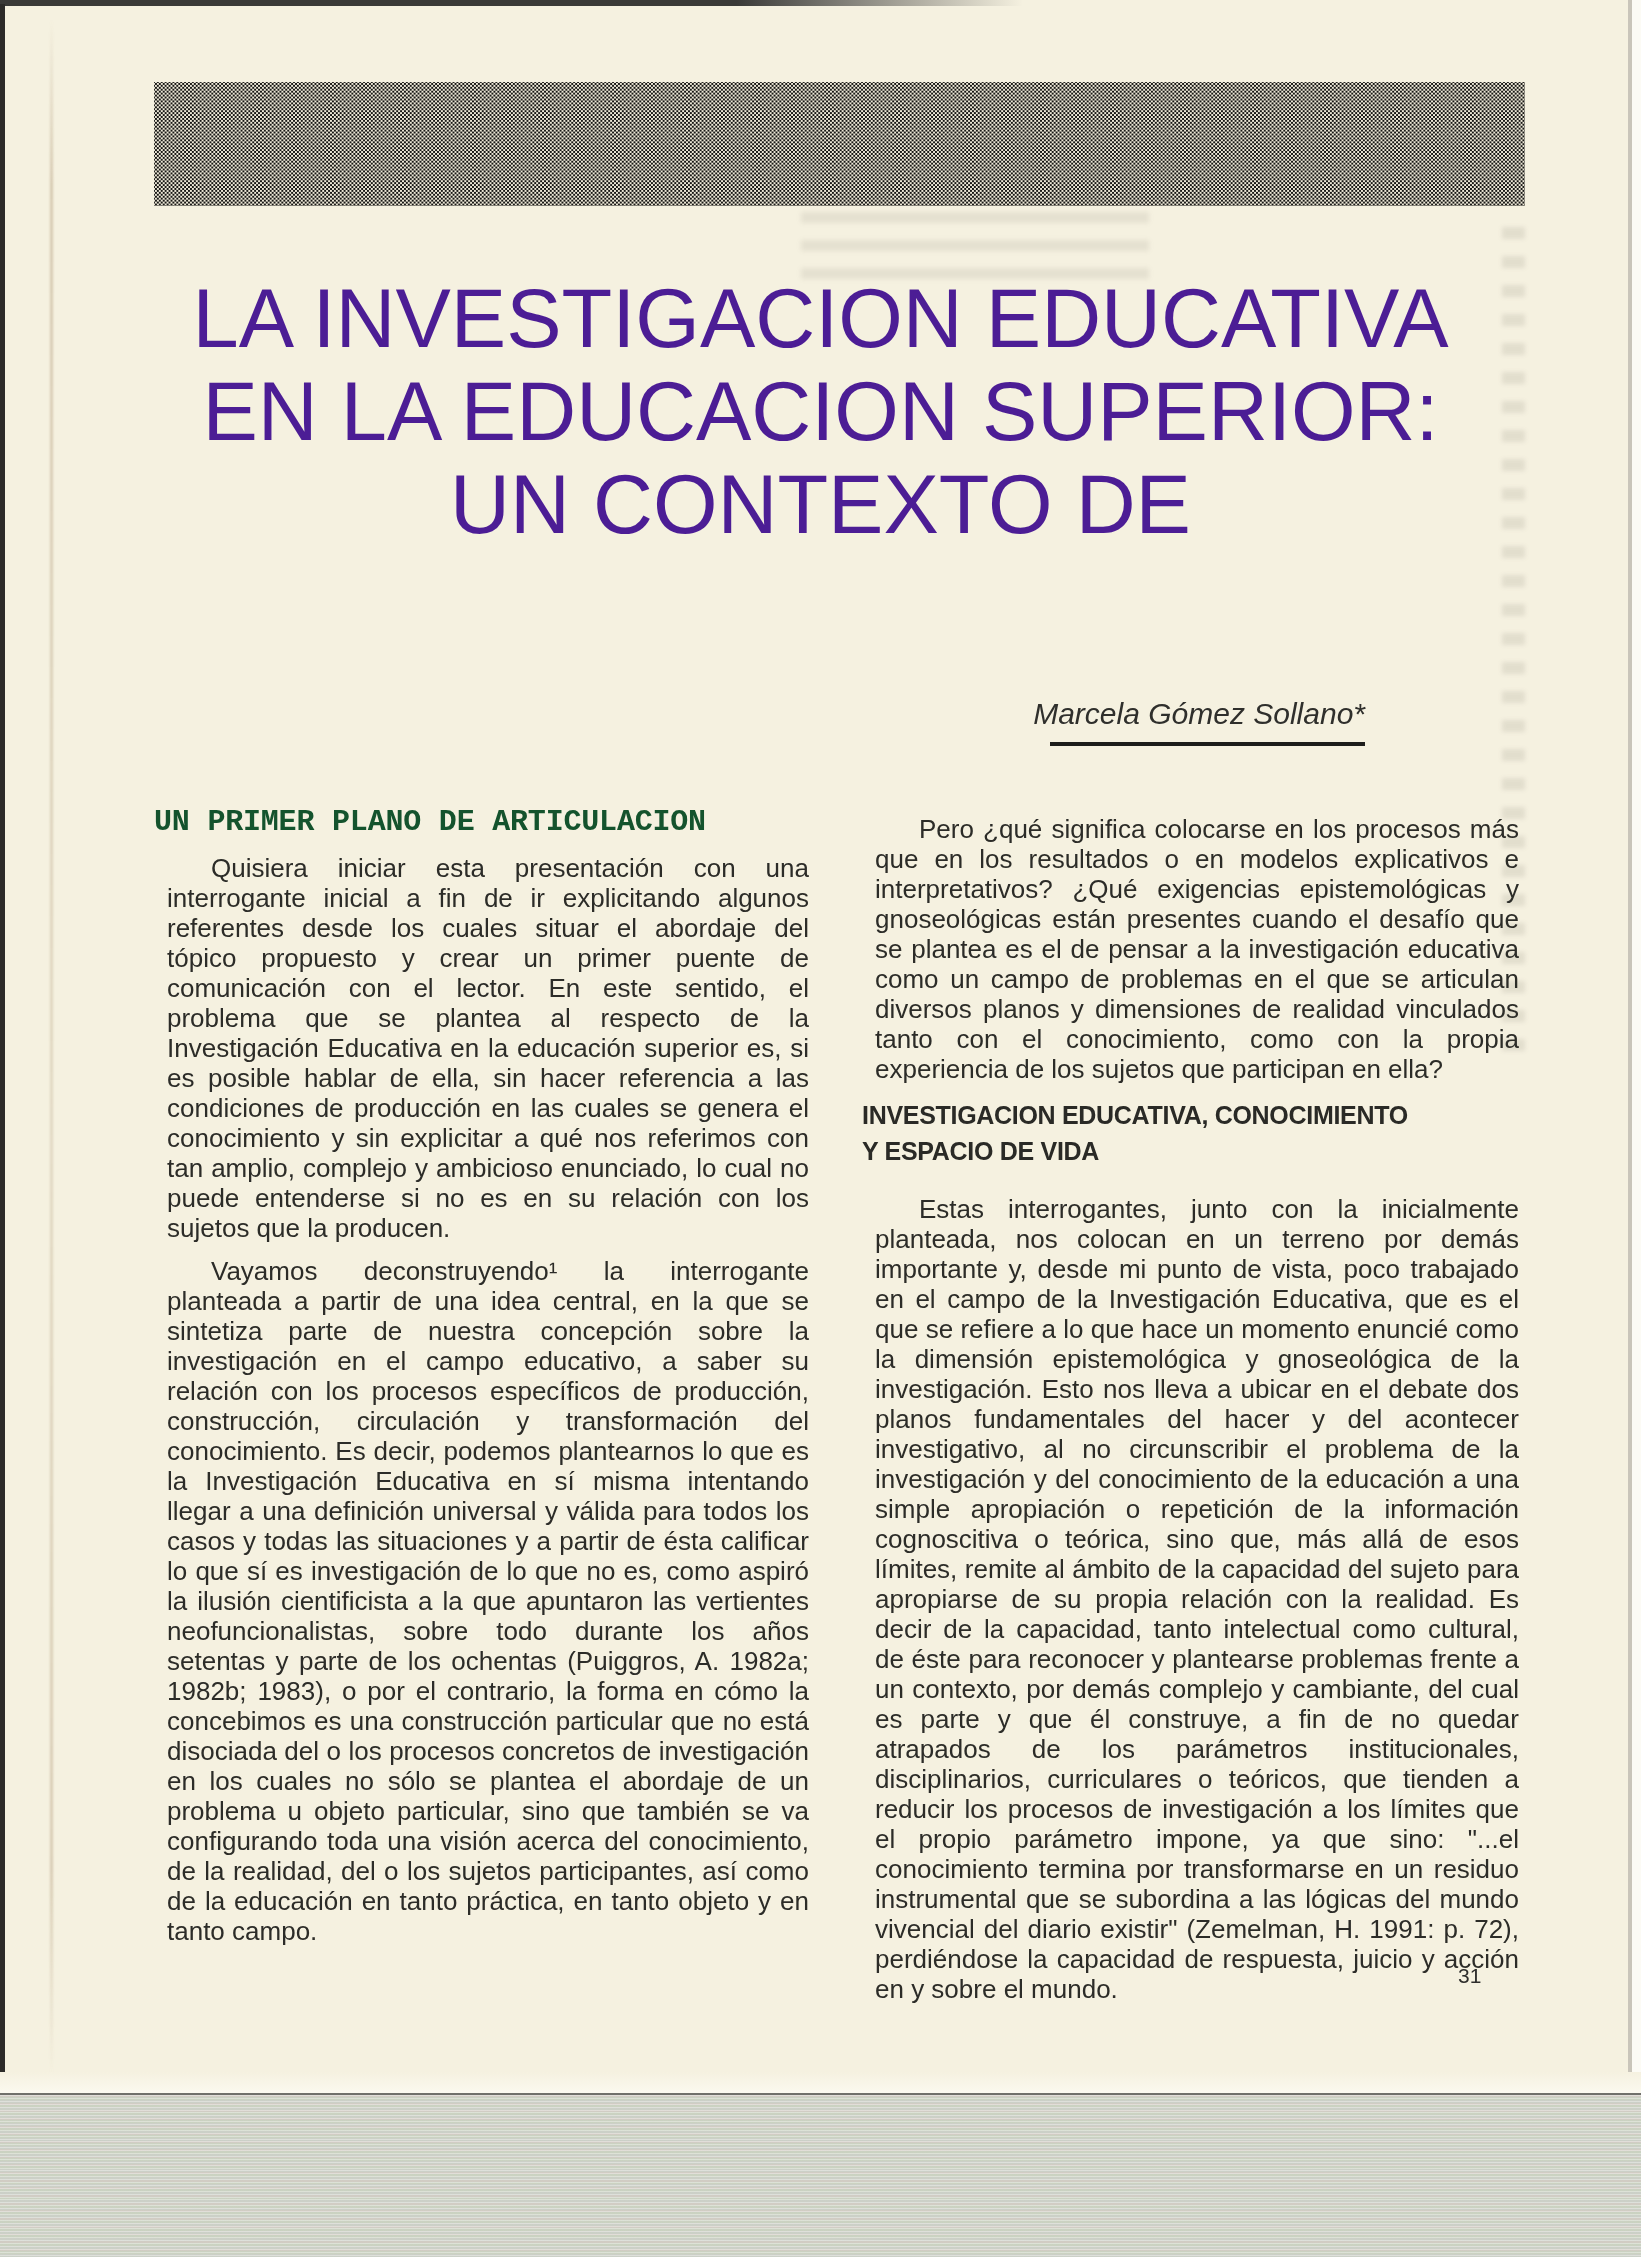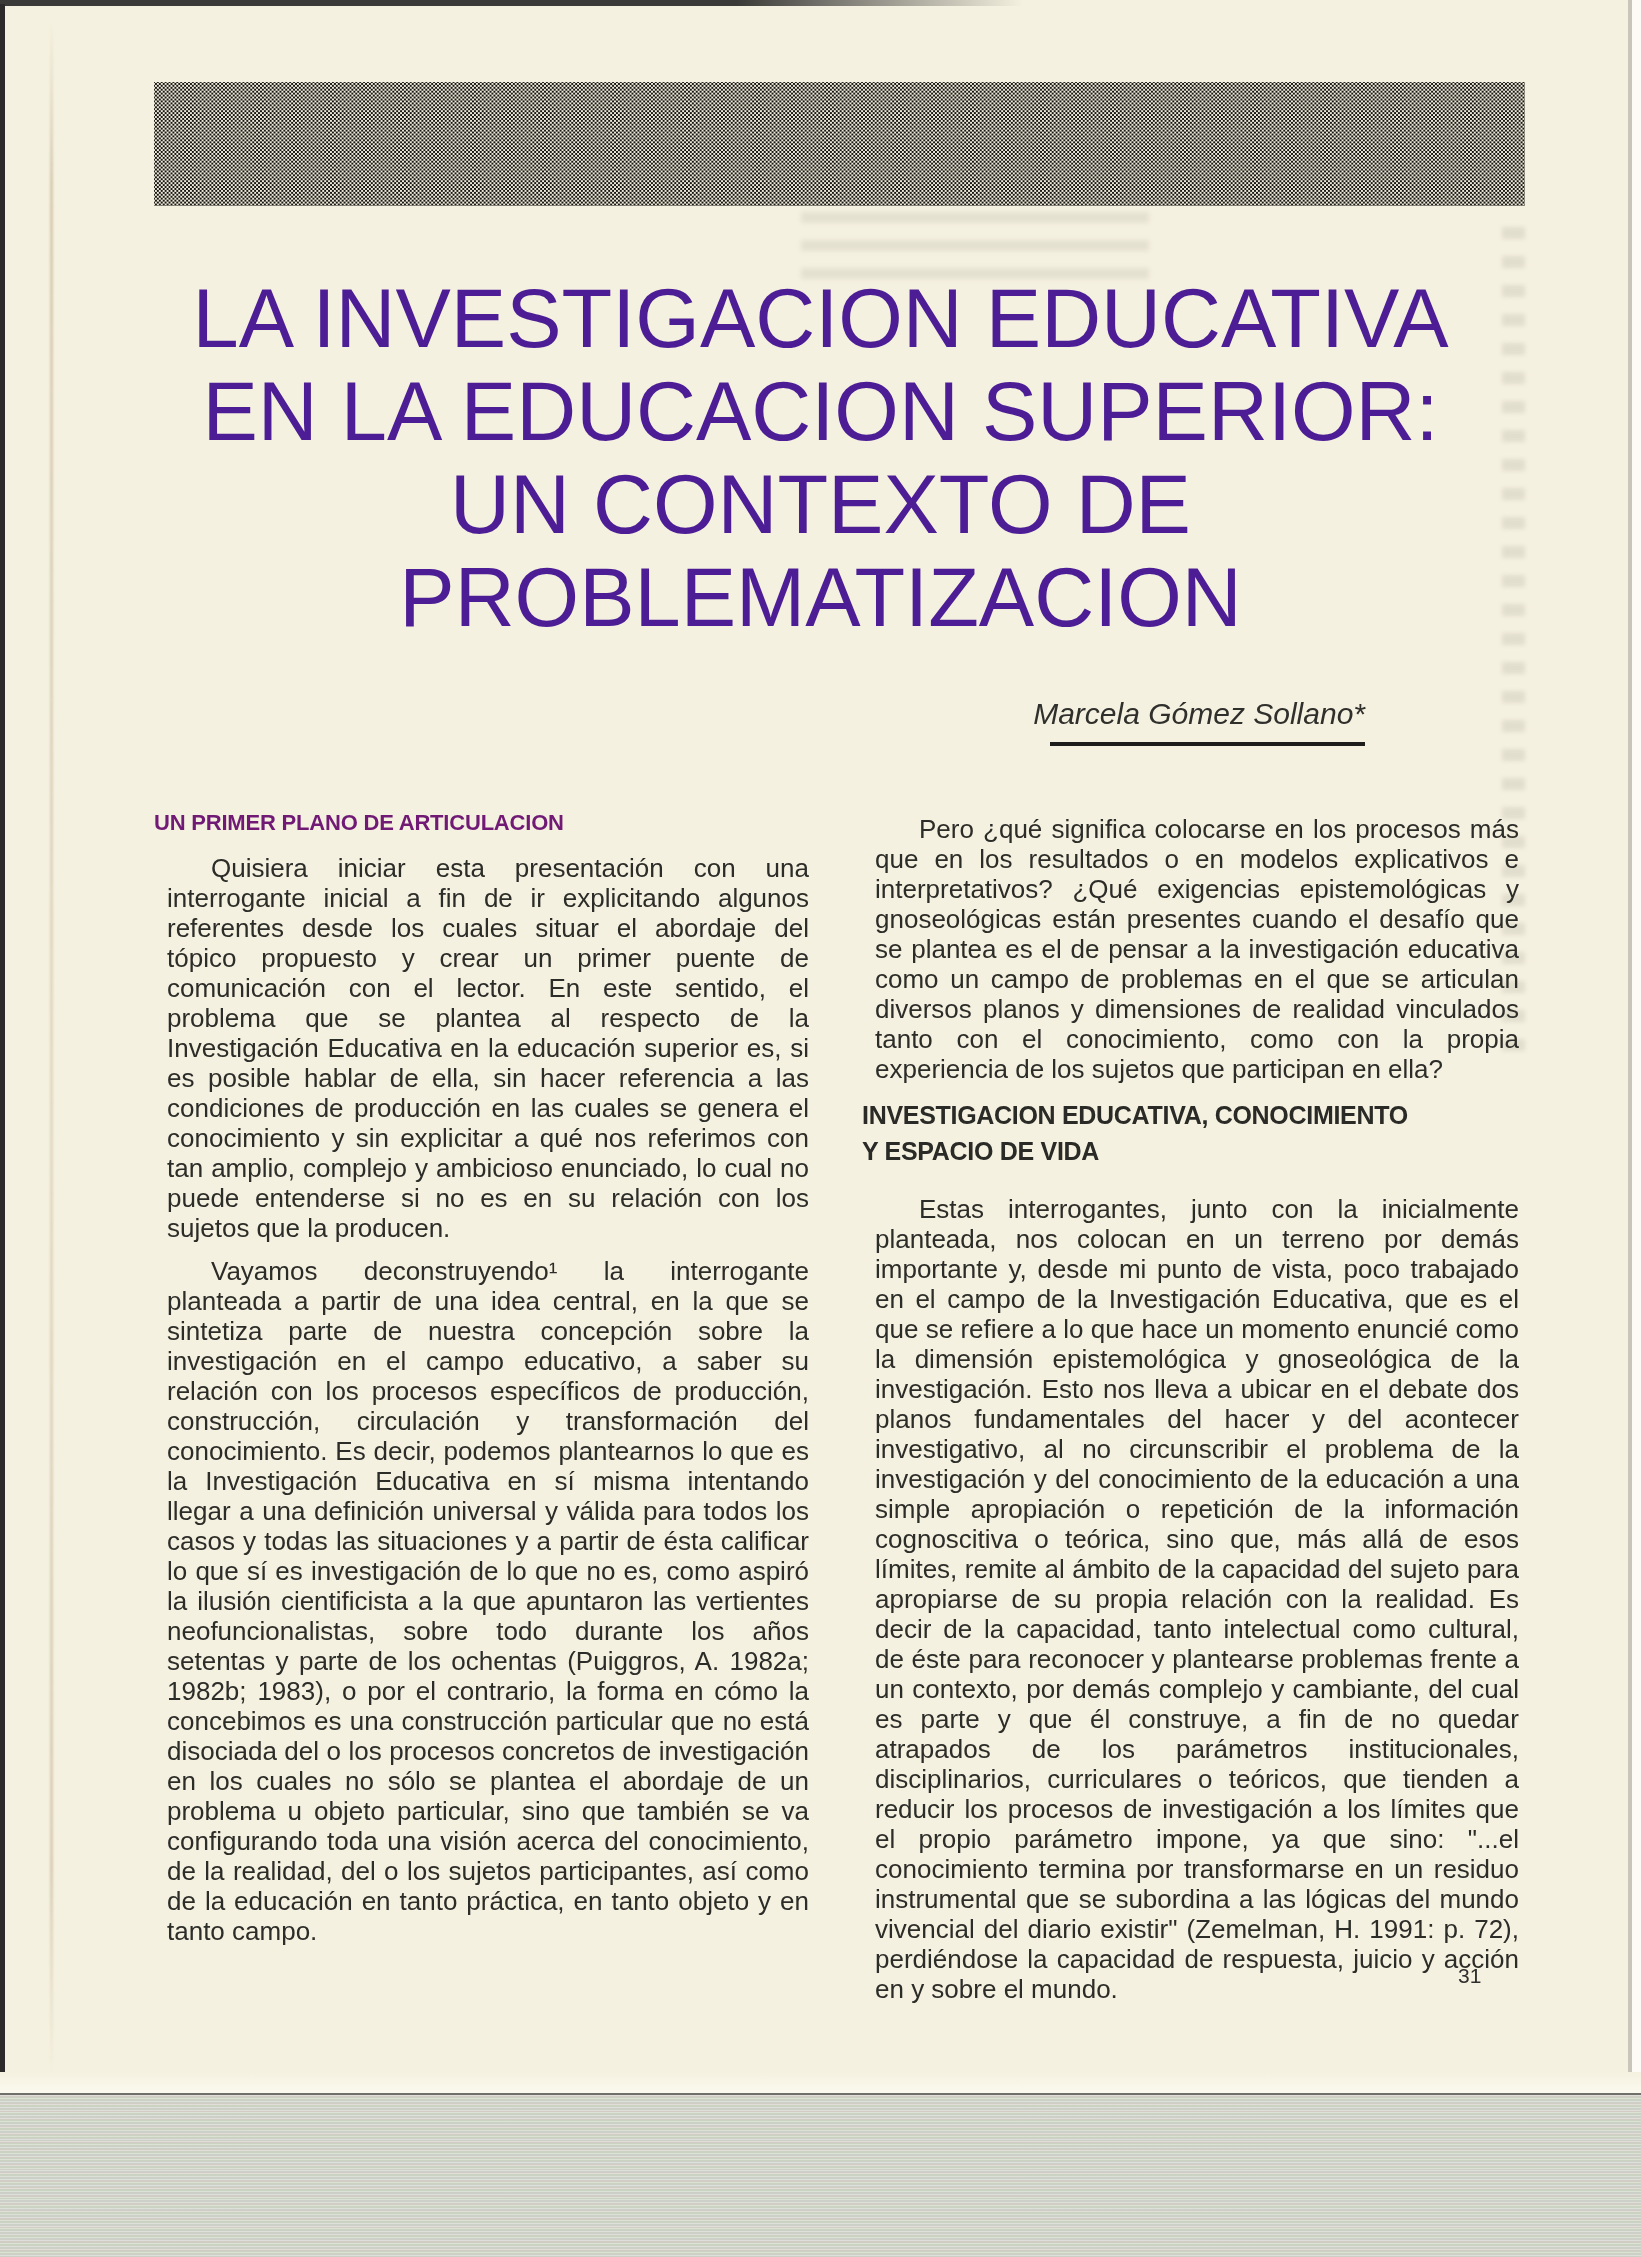--- a/index.html
+++ b/index.html
@@ -60,22 +60,22 @@
     position: absolute; left: 1050px; top: 742px; width: 315px; height: 3.9px;
     background: #1d1d1b;
   }
 
   
   .column { position: absolute; top: 805px; width: 668px; color: #2c2c28; }
   .column-left  { left: 154px; }
   .column-right { left: 862px; top: 801px; width: 670px; }
 
   .section-heading {
-    font-size: 22px; font-weight: 700; letter-spacing: -0.2px;
-    color: #701a75; margin: 0 0 9.7px 0; line-height: 35px;
+    font-size: 30px; font-weight: 700; letter-spacing: -0.2px;
+    color: #14532d; margin: 0 0 9.7px 0; line-height: 35px; font-family: Liberation Mono, monospace;
   }
   .section-heading-2 {
     font-size: 25px; font-weight: 700; letter-spacing: -0.3px;
     color: #2a2a26; margin: 7.7px 0 25px 0; line-height: 36px;
   }
   .section-heading-2 .hline { white-space: nowrap; }
 
   .body-par {
     margin: 13px; font-size: 26px; line-height: 30px;
     text-align: justify; text-indent: 44px; color: #2c2c28;
@@ -134,21 +134,20 @@
 
   <div class="ghost-top-right"></div>
   <div class="ghost-right-margin"></div>
 
   <div class="header-banner"></div>
 
   <div class="article-title">
     <div>LA INVESTIGACION EDUCATIVA</div>
     <div>EN LA EDUCACION SUPERIOR:</div>
     <div>UN CONTEXTO DE</div>
-    <div>PROBLEMATIZACION</div>
   </div>
 
   <div class="byline">Marcela Gómez Sollano*</div>
   <div class="byline-rule"></div>
 
   <div class="column column-left">
     <h2 class="section-heading">UN PRIMER PLANO DE ARTICULACION</h2>
     <p class="body-par">Quisiera iniciar esta presentación con una interrogante inicial a fin de ir explicitando algunos referentes desde los cuales situar el abordaje del tópico propuesto y crear un primer puente de comunicación con el lector. En este sentido, el problema que se plantea al respecto de la Investigación Educativa en la educación superior es, si es posible hablar de ella, sin hacer referencia a las condiciones de producción en las cuales se genera el conocimiento y sin explicitar a qué nos referimos con tan amplio, complejo y ambicioso enunciado, lo cual no puede entenderse si no es en su relación con los sujetos que la producen.</p>
     <p class="body-par">Vayamos deconstruyendo¹ la interrogante planteada a partir de una idea central, en la que se sintetiza parte de nuestra concepción sobre la investigación en el campo educativo, a saber su relación con los procesos específicos de producción, construcción, circulación y transformación del conocimiento. Es decir, podemos plantearnos lo que es la Investigación Educativa en sí misma intentando llegar a una definición universal y válida para todos los casos y todas las situaciones y a partir de ésta calificar lo que sí es investigación de lo que no es, como aspiró la ilusión cientificista a la que apuntaron las vertientes neofuncionalistas, sobre todo durante los años setentas y parte de los ochentas (Puiggros, A. 1982a; 1982b; 1983), o por el contrario, la forma en cómo la concebimos es una construcción particular que no está disociada del o los procesos concretos de investigación en los cuales no sólo se plantea el abordaje de un problema u objeto particular, sino que también se va configurando toda una visión acerca del conocimiento, de la realidad, del o los sujetos participantes, así como de la educación en tanto práctica, en tanto objeto y en tanto campo.</p>
   </div>

